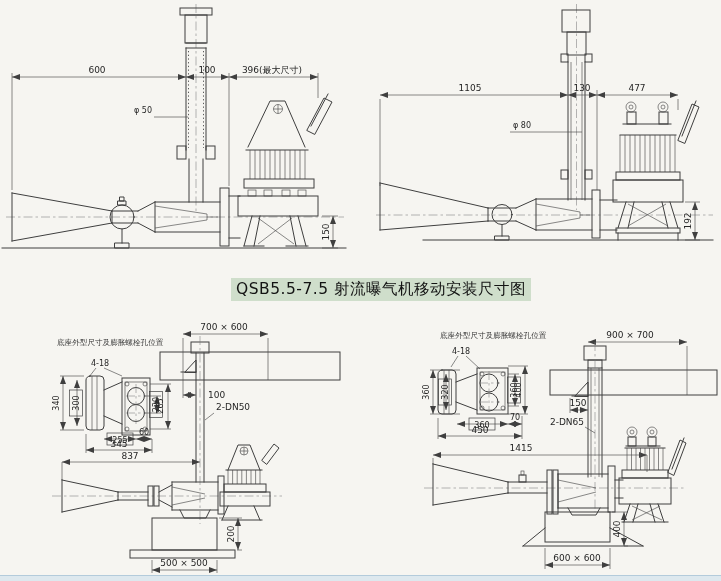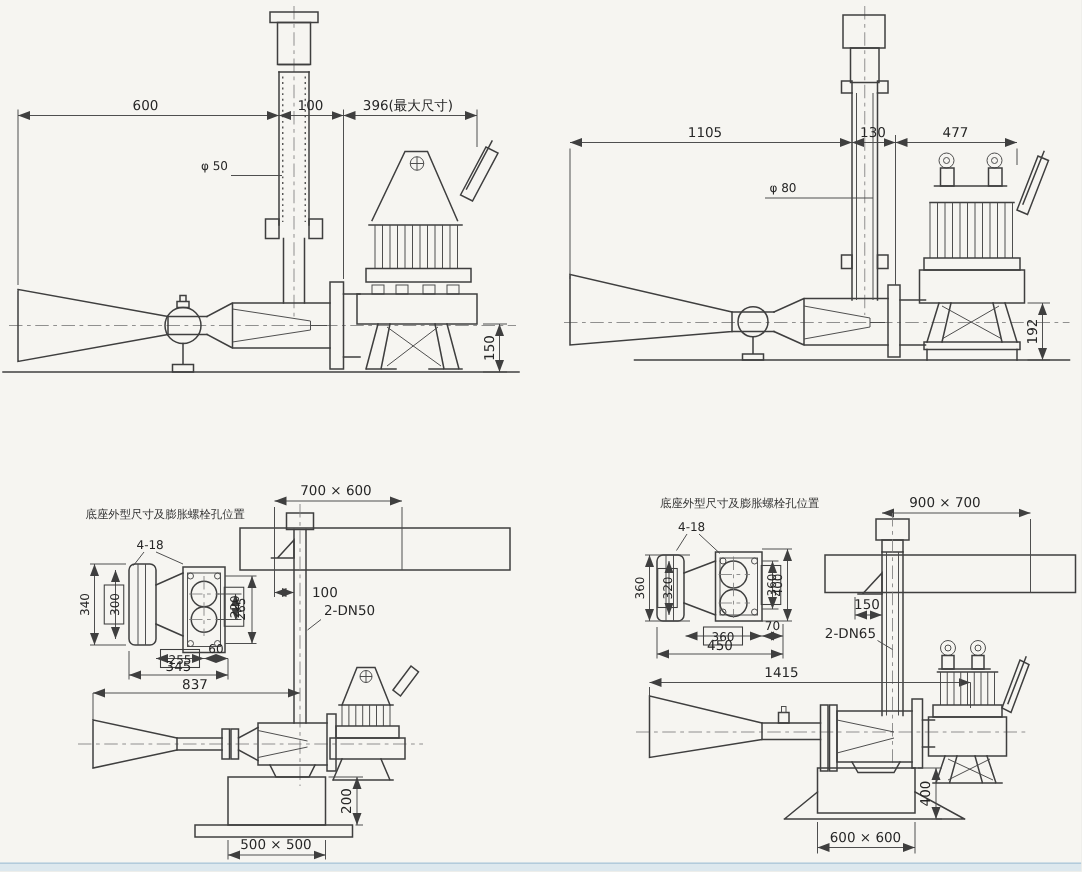--- a/index.html
+++ b/index.html
@@ -181,20 +181,23 @@
 
     <g>
       <path class="thin" d="M317,202 H332 M317,240 H332"></path>
       <line class="dim" x1="327" y1="202" x2="327" y2="240" marker-start="url(#aTR)" marker-end="url(#aTR)"></line>
       <g transform="translate(323,221) rotate(-90)">
         <text x="0" y="0" text-anchor="middle">192</text>
       </g>
     </g>
   </svg>
 
+  <div class="title-bar">
+    <span>QSB5.5-7.5 射流曝气机移动安装尺寸图</span>
+  </div>
 
   <svg style="left:0;top:312px" width="372" height="268" viewBox="0 0 372 268">
     <defs>
       <marker id="aBL" markerUnits="userSpaceOnUse" markerWidth="9" markerHeight="8" refX="8" refY="4" orient="auto-start-reverse">
         <path d="M0,1 L8,4 L0,7 Z" fill="#3f3f3f"></path>
       </marker>
     </defs>
 
     <text class="note" x="57" y="33">底座外型尺寸及膨胀螺栓孔位置</text>
     <g>

